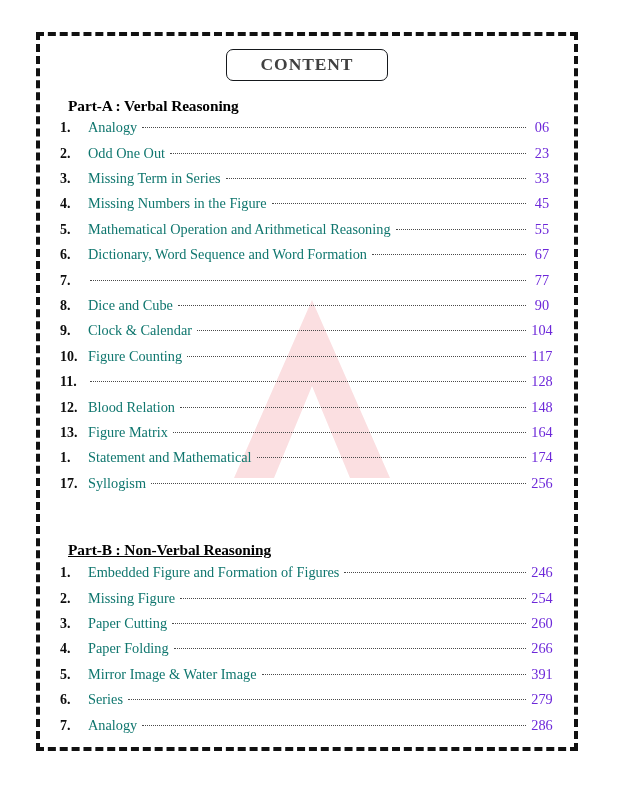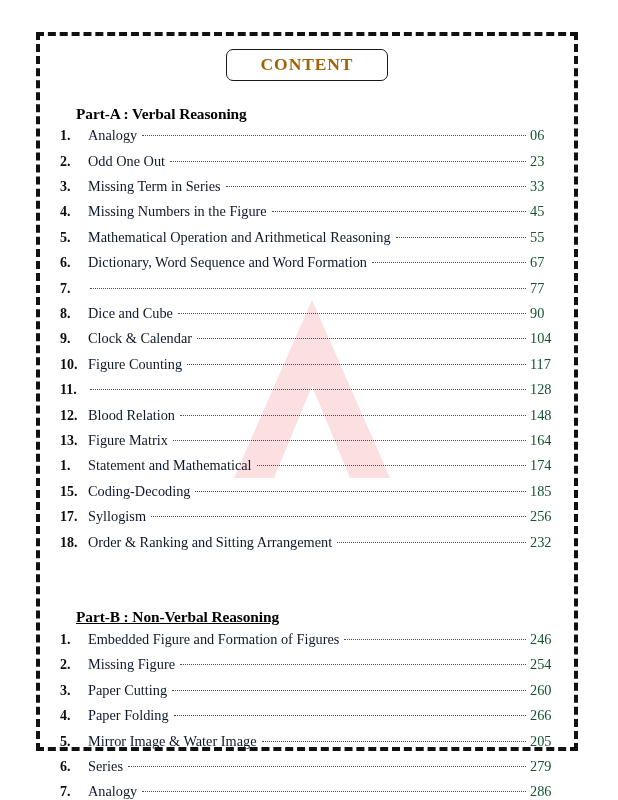--- a/index.html
+++ b/index.html
@@ -62,40 +62,40 @@
     border: 1.3px solid #15181c;
     border-radius: 7px;
     padding: 5px 34px 6px 34px;
     background: #ffffff;
   }
   .title-box-text {
     font-family: "Liberation Serif", serif;
     font-weight: bold;
     font-size: 17.5px;
     letter-spacing: 0.9px;
-    color: #a16207;
+    color: #404040;
     line-height: 1.05;
     margin-top: 28px;
   }
 
   
   #body-area {
     position: absolute;
     left: 24px;
     top: 57px;
     width: 494px;
   }
 
   .part-heading {
     font-family: "Liberation Serif", serif;
     font-weight: bold;
     font-size: 15.4px;
     color: #000000;
     letter-spacing: -0.1px;
-    margin: 16px;
+    margin: 8px;
     padding: 0;
     white-space: nowrap;
   }
   .part-a-heading { margin-bottom: 3px; }
   .part-b-heading { margin-bottom: 4px; text-decoration: underline; }
 
   .toc-row {
     display: flex;
     align-items: baseline;
     height: 25.4px;
@@ -105,43 +105,43 @@
   .toc-num {
     width: 28px;
     flex: 0 0 28px;
     font-weight: bold;
     color: #0d0d0d;
     font-size: 14px;
     text-align: left;
   }
   .toc-title {
     white-space: nowrap;
-    color: #0f172a;
+    color: #0f766e;
     padding-right: 3px;
   }
   .toc-leader {
     flex: 1 1 auto;
     position: relative;
     overflow: hidden;
     height: 1em;
     margin: 0 2px;
   }
   .toc-leader::after {
     content: "";
     position: absolute;
     left: 0;
     right: 0;
     bottom: 4px;
     border-bottom: 1.4px dotted #4a4a4a;
   }
   .toc-page {
     flex: 0 0 auto;
     min-width: 24px;
-    text-align: left;
-    color: #14532d;
+    text-align: center;
+    color: #6d28d9;
     font-size: 14.3px;
     padding-left: 2px;
   }
 
   .section-gap { height: 34px; }
 </style>
 </head>
 <body>
 
 <div id="watermark">
@@ -242,37 +242,25 @@
         <span class="toc-leader"></span>
         <span class="toc-page">164</span>
       </div>
       <div class="toc-row">
         <span class="toc-num">1.</span>
         <span class="toc-title">Statement and Mathematical</span>
         <span class="toc-leader"></span>
         <span class="toc-page">174</span>
       </div>
       <div class="toc-row">
-        <span class="toc-num">15.</span>
-        <span class="toc-title">Coding-Decoding</span>
-        <span class="toc-leader"></span>
-        <span class="toc-page">185</span>
-      </div>
-      <div class="toc-row">
         <span class="toc-num">17.</span>
         <span class="toc-title">Syllogism</span>
         <span class="toc-leader"></span>
         <span class="toc-page">256</span>
       </div>
-      <div class="toc-row">
-        <span class="toc-num">18.</span>
-        <span class="toc-title">Order &amp; Ranking and Sitting Arrangement</span>
-        <span class="toc-leader"></span>
-        <span class="toc-page">232</span>
-      </div>
     </div>
 
     <div class="section-gap"></div>
 
     <div class="part-heading part-b-heading">Part-B : Non-Verbal Reasoning</div>
 
     <div>
       <div class="toc-row">
         <span class="toc-num">1.</span>
         <span class="toc-title">Embedded Figure and Formation of Figures</span>
@@ -294,21 +282,21 @@
       <div class="toc-row">
         <span class="toc-num">4.</span>
         <span class="toc-title">Paper Folding</span>
         <span class="toc-leader"></span>
         <span class="toc-page">266</span>
       </div>
       <div class="toc-row">
         <span class="toc-num">5.</span>
         <span class="toc-title">Mirror Image &amp; Water Image</span>
         <span class="toc-leader"></span>
-        <span class="toc-page">205</span>
+        <span class="toc-page">391</span>
       </div>
       <div class="toc-row">
         <span class="toc-num">6.</span>
         <span class="toc-title">Series</span>
         <span class="toc-leader"></span>
         <span class="toc-page">279</span>
       </div>
       <div class="toc-row">
         <span class="toc-num">7.</span>
         <span class="toc-title">Analogy</span>

